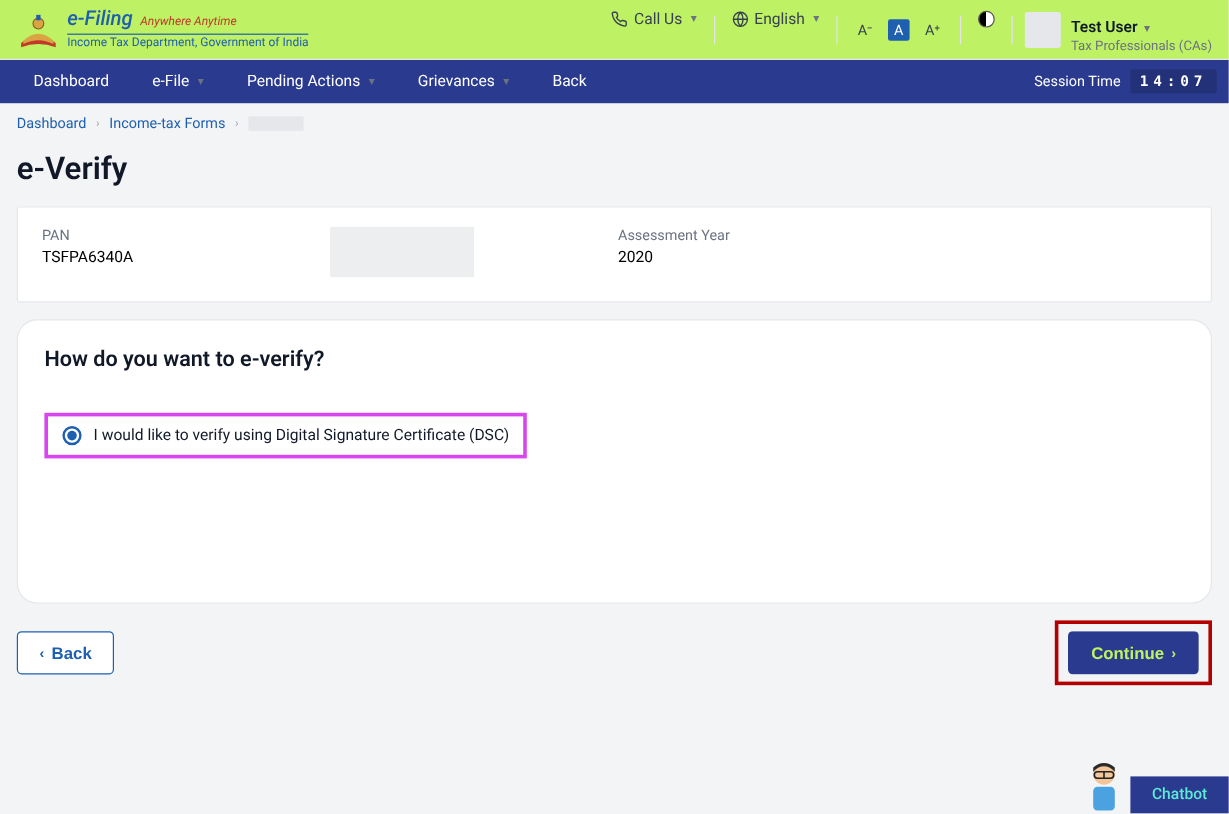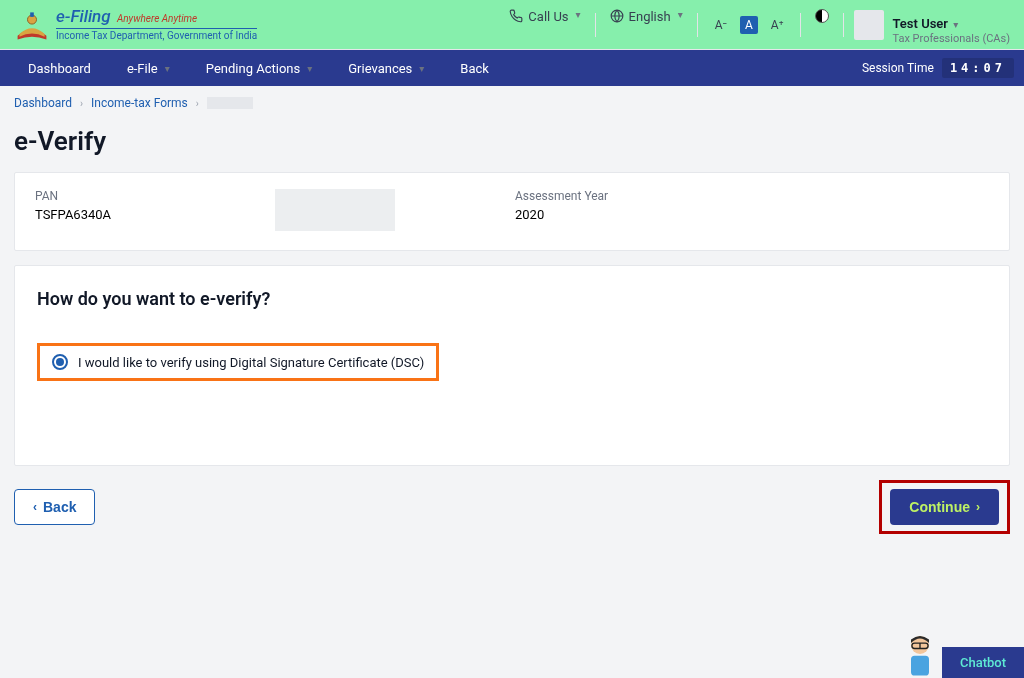--- a/index.html
+++ b/index.html
@@ -9,21 +9,21 @@
     color: #374151;
     font-size: 13px;
     width: 1024px;
     height: 678px;
     overflow: hidden;
     position: relative;
   }
   
   
   .topbar {
-    background: #86efac;
+    background: #bef264;
     height: 50px;
     display: flex;
     align-items: center;
     padding: 0 14px;
     border-bottom: 1px solid #e5e7eb;
   }
   .logo-block { display: flex; align-items: center; gap: 6px; }
   .emblem {
     width: 36px; height: 36px;
     display: inline-block;
@@ -101,25 +101,25 @@
     border: 1px solid #e5e7eb;
     margin: 0 14px 14px;
     border-radius: 2px;
   }
   .summary-card { display: flex; padding: 16px 20px; gap: 60px; }
   .summary-col { min-width: 180px; }
   .summary-label { color: #6b7280; font-size: 12px; margin-bottom: 4px; }
   .summary-value { color: #000000; font-size: 13px; font-weight: 400; }
   .gray-block { width: 120px; height: 42px; background: #eceef0; display:inline-block; }
   
-  .verify-card { padding: 22px 22px 84px; }
+  .verify-card { padding: 22px 22px 120px; border-radius: 17px; }
   .verify-title { font-size: 18px; font-weight: 600; color: #111827; margin-bottom: 34px; }
   
   .option-outline {
-    border: 3px solid #f97316;
+    border: 3px solid #d946ef;
     padding: 8px 12px;
     display: inline-flex;
     align-items: center;
     gap: 10px;
   }
   .radio {
     width: 16px; height: 16px; border: 2px solid #1f5fb0; border-radius: 50%;
     display: inline-flex; align-items: center; justify-content: center;
     flex-shrink: 0;
   }

